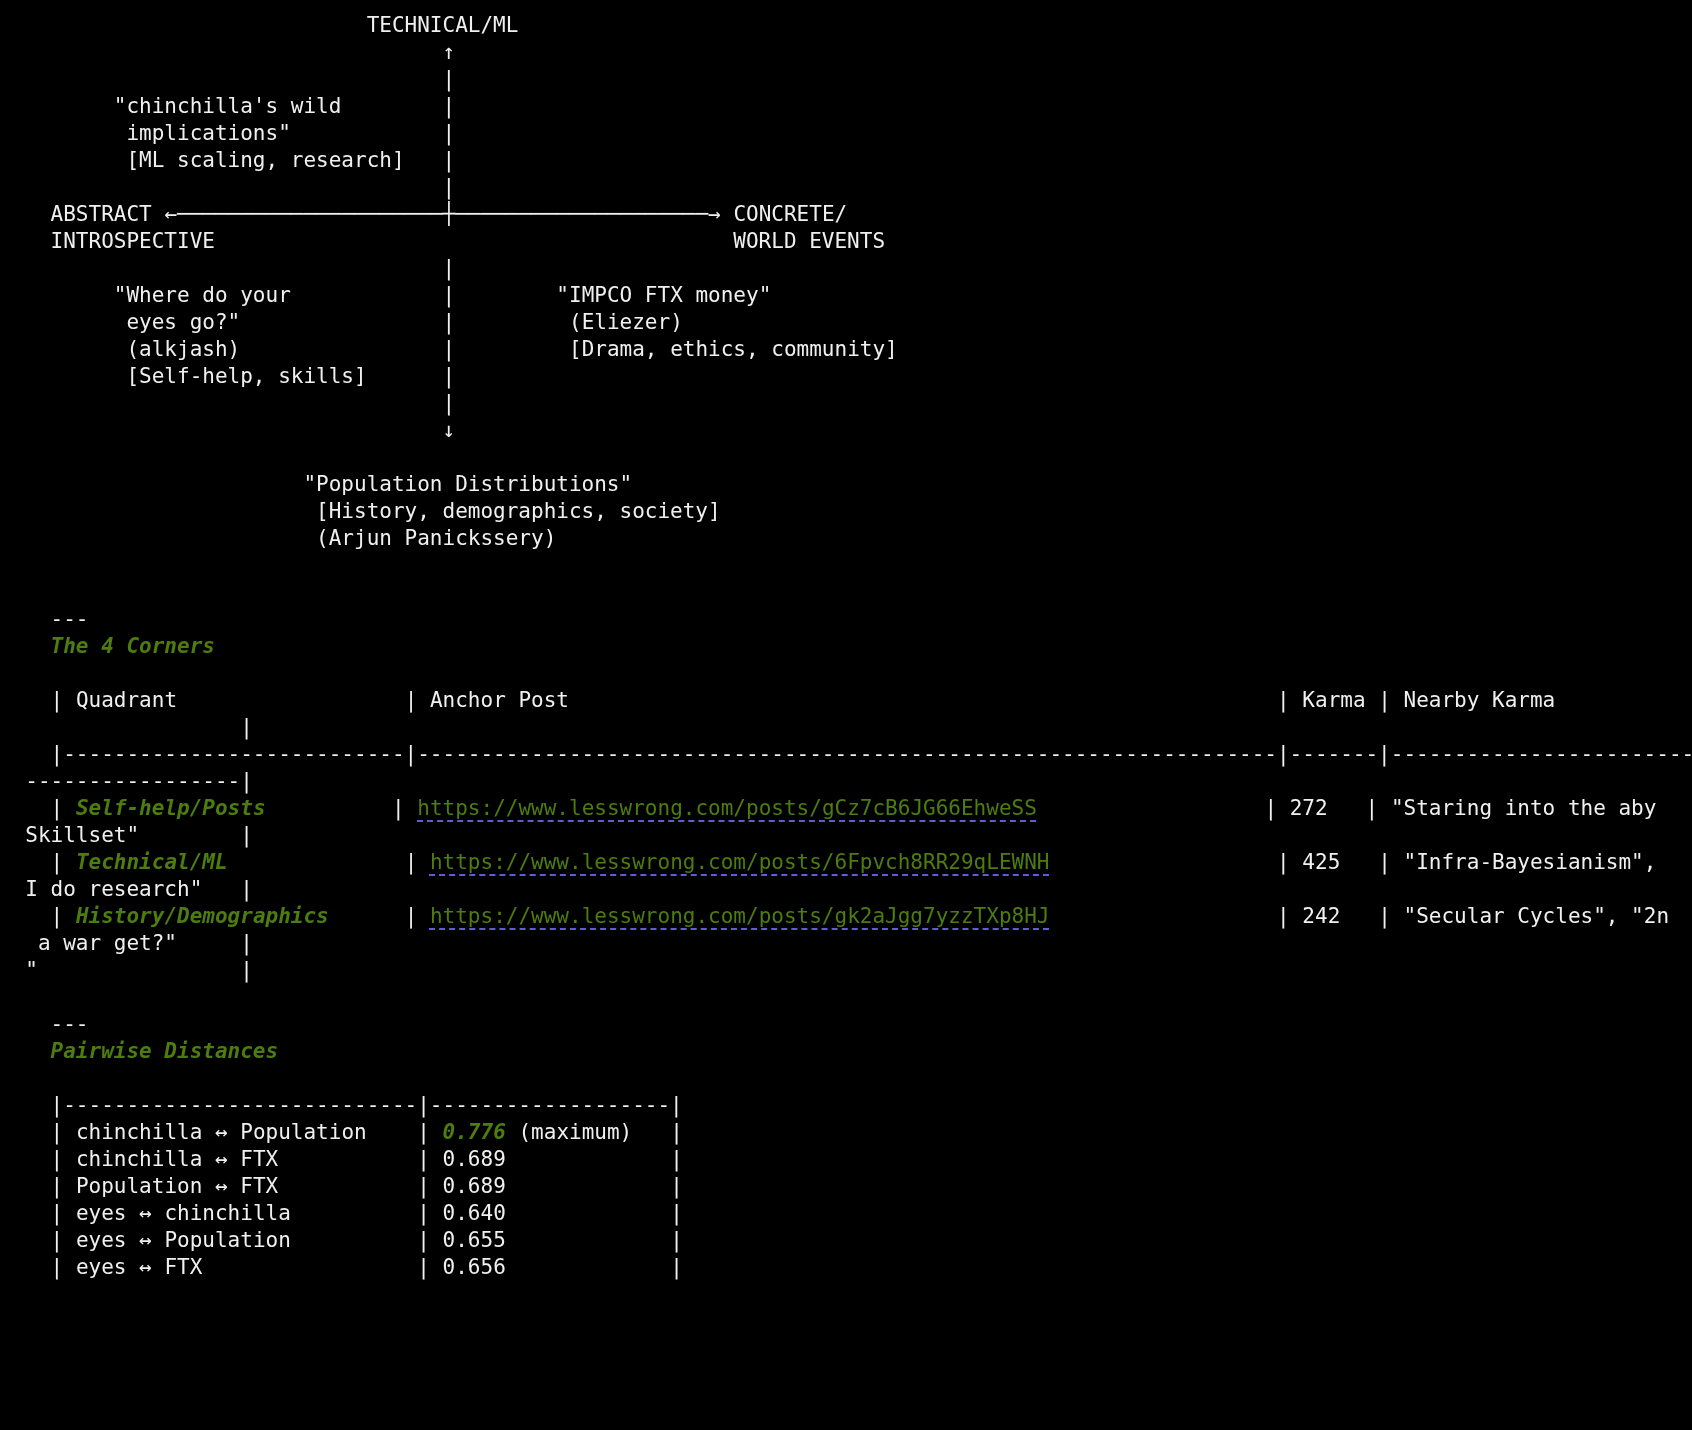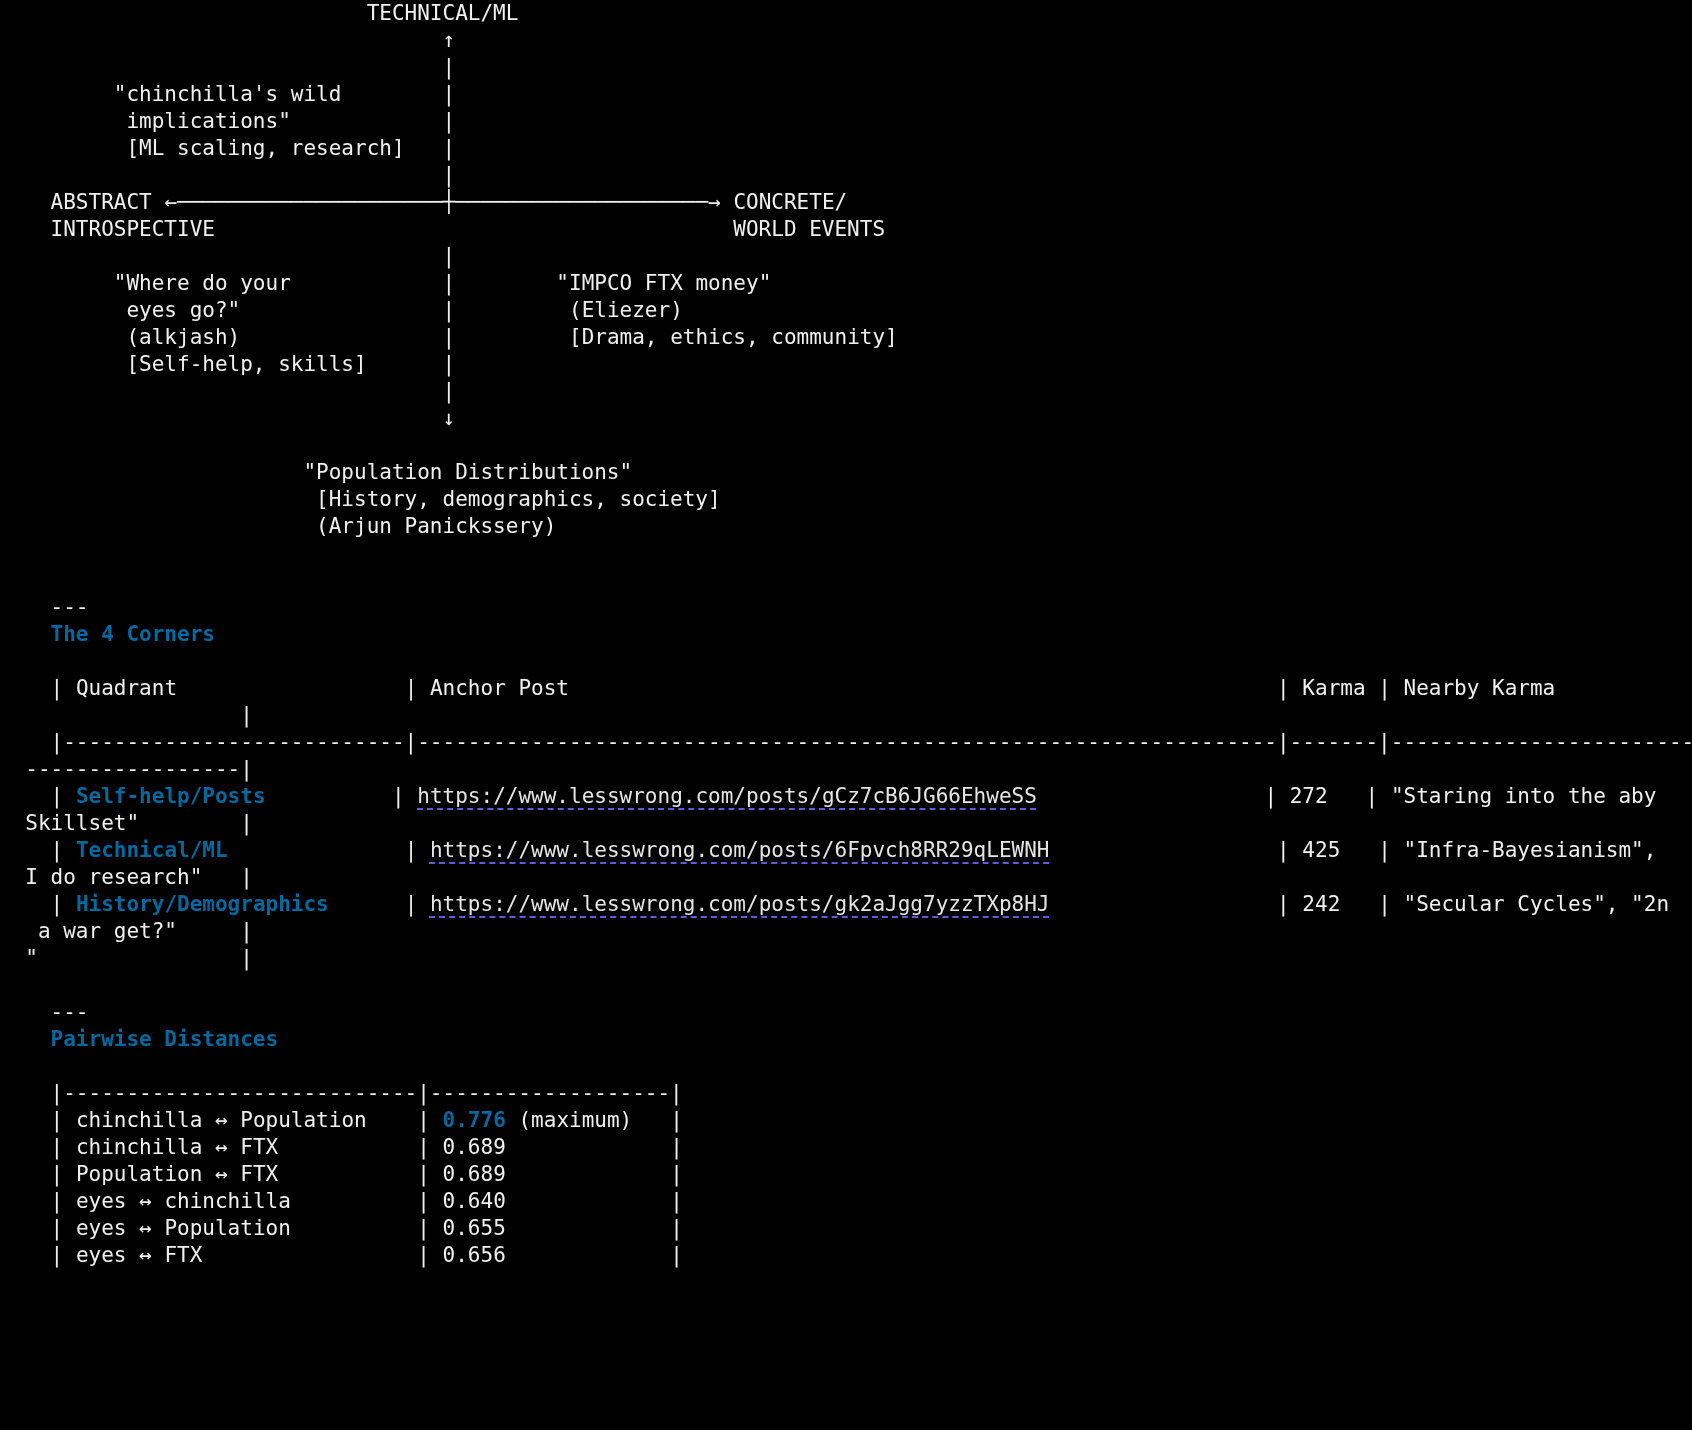--- a/index.html
+++ b/index.html
@@ -7,36 +7,37 @@
     padding: 0;
     background: #000000;
   }
   #screen {
     position: relative;
     width: 1692px;
     height: 1430px;
     background: #000000;
     overflow: hidden;
     box-sizing: border-box;
-    padding-top: 0;
+    padding-top: 12px;
     font-family: "DejaVu Sans Mono", "Liberation Mono", monospace;
     font-size: 21px;
     line-height: 27px;
     color: #f0f0f0;
   }
   .row {
     white-space: pre;
     height: 27px;
   }
   .b {
     font-weight: bold;
-    color: #0369a1;
+    color: #4d7c0f;
+    font-style: italic;
   }
   a.lnk {
-    color: #e5e5e5;
+    color: #4d7c0f;
     text-decoration-line: underline;
     text-decoration-style: dashed;
     text-decoration-color: #5d5dd8;
     text-decoration-thickness: 2px;
     text-underline-offset: 5px;
     text-align: center;
   }
 </style>
 </head>
 <body>

